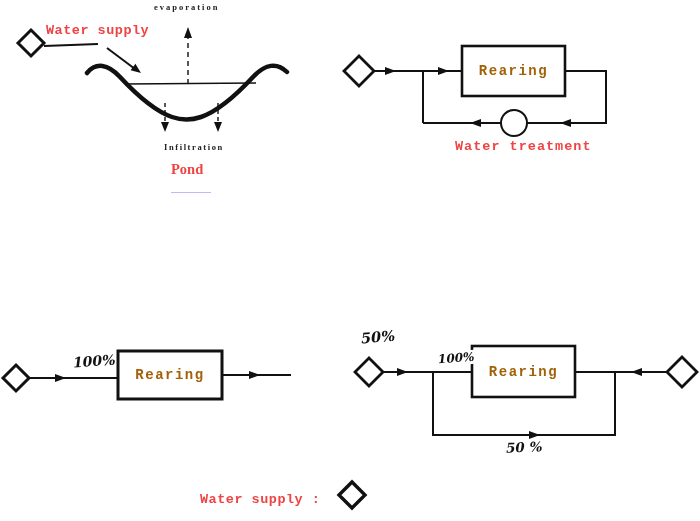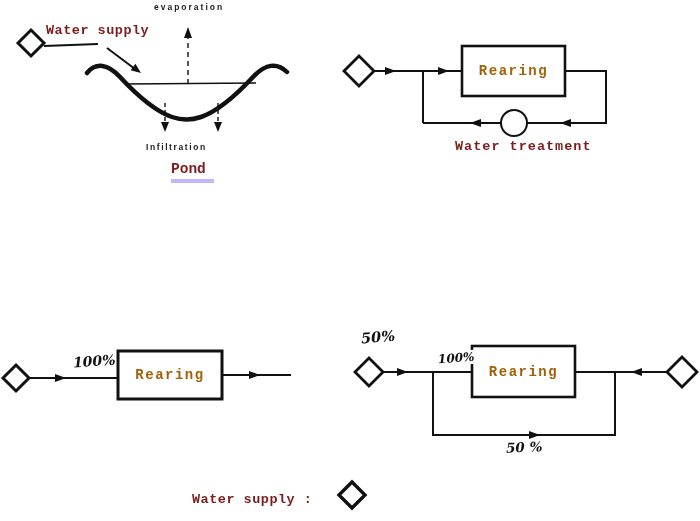--- a/index.html
+++ b/index.html
@@ -2,36 +2,36 @@
 <html><head>
 <meta charset="utf-8">
 <style>
   html,body{margin:0;padding:0;background:#fff;}
   .canvas{
     position:relative;width:700px;height:521px;background:#ffffff;
     color:#111;overflow:hidden;
     font-family:"Liberation Mono","DejaVu Sans Mono",monospace;
   }
   .canvas svg{position:absolute;left:0;top:0;}
-  .lbl{position:absolute;white-space:nowrap;color:#7f1d1d;}
+  .lbl{position:absolute;white-space:nowrap;color:#ef4444;}
   .tw{font-family:"Liberation Mono","DejaVu Sans Mono",monospace;font-weight:bold;}
   .tiny{
-    font-family:Liberation Sans, sans-serif;
+    font-family:Liberation Serif, serif;
     font-weight:bold;font-size:8.5px;letter-spacing:2px;color:#222;
   }
   .hand{
     font-family:"DejaVu Serif","Liberation Serif",serif;
     font-style:italic;font-weight:bold;color:#111;
   }
   .boxlabel{
     position:absolute;display:flex;align-items:center;justify-content:center;
     font-family:"Liberation Mono","DejaVu Sans Mono",monospace;
     font-weight:bold;font-size:14px;letter-spacing:1.5px;color:#a16207;
   }
-  .underlined{border-bottom:4px solid #c4b5fd;padding-right:8px;padding-bottom:2px;}
+  .underlined{border-bottom:1px solid #c4b5fd;padding-right:8px;padding-bottom:14px;font-family:Liberation Serif, serif;}
 </style>
 </head>
 <body>
 
 <div class="canvas">
 
   <svg width="700" height="521" viewBox="0 0 700 521">
 
     <g stroke="#111" fill="none">
 
@@ -83,29 +83,29 @@
       <polygon points="397,368 397,376 408,372" fill="#111" stroke="none"></polygon>
       <polygon points="642,368 642,376 631,372" fill="#111" stroke="none"></polygon>
       <polygon points="529,431 529,439 540,435" fill="#111" stroke="none"></polygon>
     </g>
 
     <path d="M 339 495 L 352 482 L 365 495 L 352 508 Z" stroke="#111" stroke-width="3.4" fill="#fff"></path>
   </svg>
 
   <div class="lbl tw" style="left:46px;top:23px;font-size:13.5px;letter-spacing:0.5px;">Water supply</div>
   <div class="lbl tiny" style="left:154px;top:2px;">evaporation</div>
-  <div class="lbl tiny" style="left:146px;top:142px;letter-spacing:1.6px;">Infiltration</div>
+  <div class="lbl tiny" style="left:164px;top:142px;letter-spacing:1.6px;">Infiltration</div>
   <div class="lbl tw underlined" style="left:171px;top:161px;font-size:14.5px;">Pond</div>
 
   <div class="boxlabel" style="left:462px;top:46px;width:103px;height:50px;">Rearing</div>
   <div class="lbl tw" style="left:455px;top:139px;font-size:13.5px;letter-spacing:1px;">Water treatment</div>
 
   <div class="lbl hand" style="left:73px;top:353px;font-size:14px;transform:rotate(-4deg);">100%</div>
   <div class="boxlabel" style="left:118px;top:351px;width:104px;height:48px;">Rearing</div>
 
   <div class="lbl hand" style="left:361px;top:328px;font-size:14.5px;transform:rotate(-5deg);">50%</div>
   <div class="lbl hand" style="left:437px;top:351px;font-size:12px;transform:rotate(-4deg);background:#fff;padding:0 1px;">100%</div>
   <div class="boxlabel" style="left:472px;top:346px;width:103px;height:51px;">Rearing</div>
   <div class="lbl hand" style="left:506px;top:439px;font-size:13.5px;transform:rotate(-2deg);">50 %</div>
 
-  <div class="lbl tw" style="left:192px;top:492px;font-size:13.5px;letter-spacing:0.5px;text-align:right;">Water supply :</div>
+  <div class="lbl tw" style="left:200px;top:492px;font-size:13.5px;letter-spacing:0.5px;text-align:right;">Water supply :</div>
 
 </div>
 
 </body></html>

